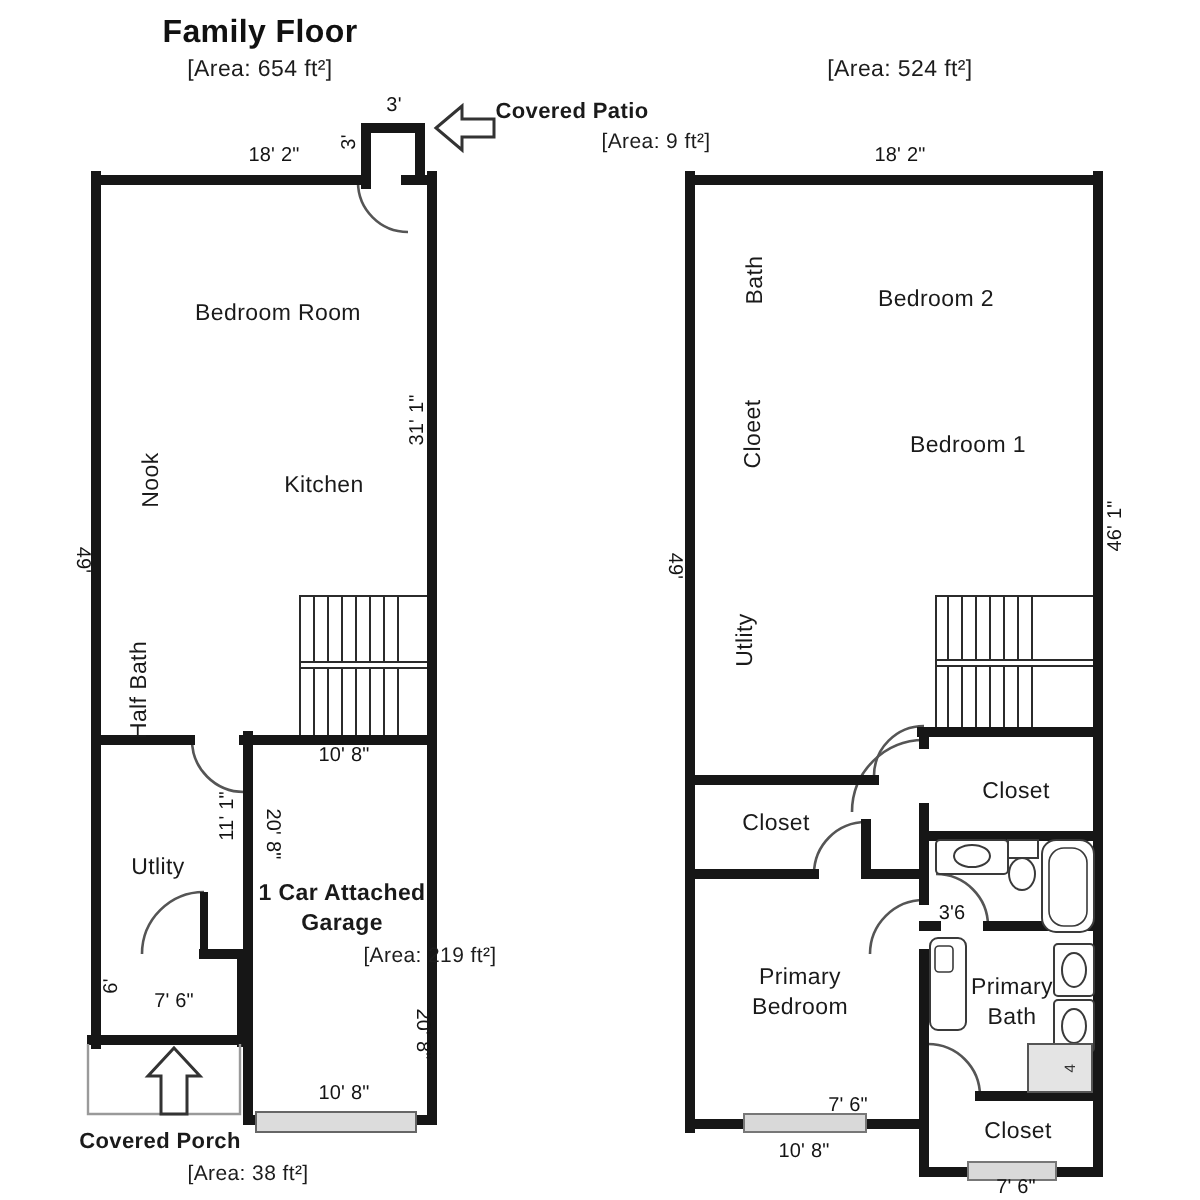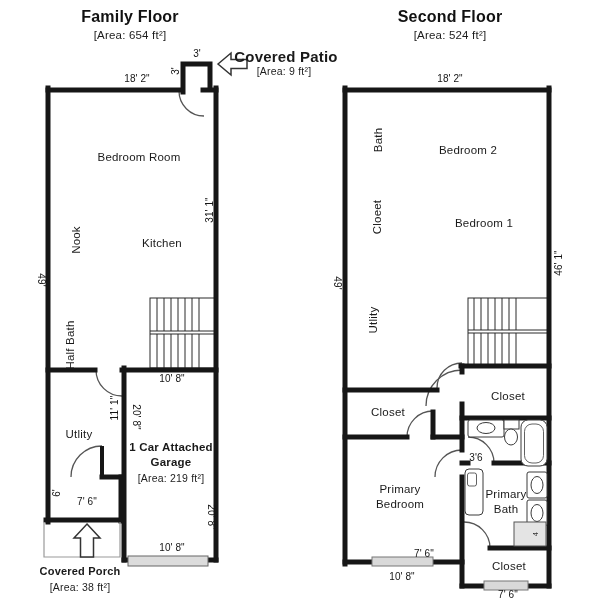--- a/index.html
+++ b/index.html
@@ -7,21 +7,21 @@
           font-family:"Liberation Sans",sans-serif;}
   svg{position:absolute;left:0;top:0;}
   .lbl{position:absolute;white-space:nowrap;color:#1a1a1a;font-size:11.5px;
        transform:translate(-50%,-50%);letter-spacing:.2px;}
   .dim{font-size:10px;color:#141414;letter-spacing:.1px;}
   .rot{transform:translate(-50%,-50%) rotate(-90deg);}
   .rotcw{transform:translate(-50%,-50%) rotate(90deg);}
   .bold{font-weight:700;}
   .title{font-size:16px;font-weight:700;color:#111;}
   .sub{font-size:11.5px;color:#1c1c1c;}
-  .sub2{font-size:10.5px;color:#1c1c1c;}
+  .sub2{font-size:10.5px;color:#1c1c1c;margin-left:44px;}
   .tiny{font-size:7.5px;color:#333;}
 </style>
 </head>
 <body>
 
 <div class="canvas">
 
   <svg width="600" height="600" viewBox="0 0 600 600">
 
     <g stroke="#2b2b2b" stroke-width="1" fill="#fff">
@@ -118,21 +118,21 @@
     </g>
   </svg>
 
   <div class="lbl title" style="left:130px;top:17px">Family Floor</div>
   <div class="lbl sub" style="left:130px;top:35px">[Area: 654 ft²]</div>
 
   <div class="lbl dim" style="left:137px;top:78px">18' 2"</div>
   <div class="lbl dim" style="left:197px;top:53px">3'</div>
   <div class="lbl dim rot" style="left:175px;top:71px">3'</div>
 
-  <div class="lbl bold" style="left:286px;top:56px;font-size:15px">Covered Patio</div>
+  <div class="lbl bold" style="left:286px;top:56px;font-size:11px">Covered Patio</div>
   <div class="lbl sub2" style="left:284px;top:71px">[Area: 9 ft²]</div>
 
   <div class="lbl" style="left:139px;top:157px">Bedroom Room</div>
   <div class="lbl rot" style="left:76px;top:240px">Nook</div>
   <div class="lbl" style="left:162px;top:243px">Kitchen</div>
   <div class="lbl dim rot" style="left:209px;top:210px">31' 1"</div>
   <div class="lbl dim rotcw" style="left:41px;top:280px">49'</div>
   <div class="lbl rot" style="left:70px;top:345px">Half Bath</div>
 
   <div class="lbl dim" style="left:172px;top:378px">10' 8"</div>
@@ -145,21 +145,20 @@
   <div class="lbl sub2" style="left:171px;top:478px">[Area: 219 ft²]</div>
   <div class="lbl dim rotcw" style="left:211px;top:517px">20' 8"</div>
 
   <div class="lbl dim rot" style="left:56px;top:493px">6'</div>
   <div class="lbl dim" style="left:87px;top:501px">7' 6"</div>
   <div class="lbl dim" style="left:172px;top:547px">10' 8"</div>
 
   <div class="lbl bold" style="left:80px;top:571px;font-size:11px">Covered Porch</div>
   <div class="lbl sub2" style="left:80px;top:587px">[Area: 38 ft²]</div>
 
-  <div class="lbl title" style="left:450px;top:17px">Second Floor</div>
   <div class="lbl sub" style="left:450px;top:35px">[Area: 524 ft²]</div>
 
   <div class="lbl dim" style="left:450px;top:78px">18' 2"</div>
   <div class="lbl rot" style="left:378px;top:140px">Bath</div>
   <div class="lbl" style="left:468px;top:150px">Bedroom 2</div>
   <div class="lbl rot" style="left:377px;top:217px">Cloeet</div>
   <div class="lbl" style="left:484px;top:223px">Bedroom 1</div>
   <div class="lbl dim rotcw" style="left:337px;top:283px">49'</div>
   <div class="lbl dim rot" style="left:558px;top:263px">46' 1"</div>
   <div class="lbl rot" style="left:373px;top:320px">Utlity</div>

